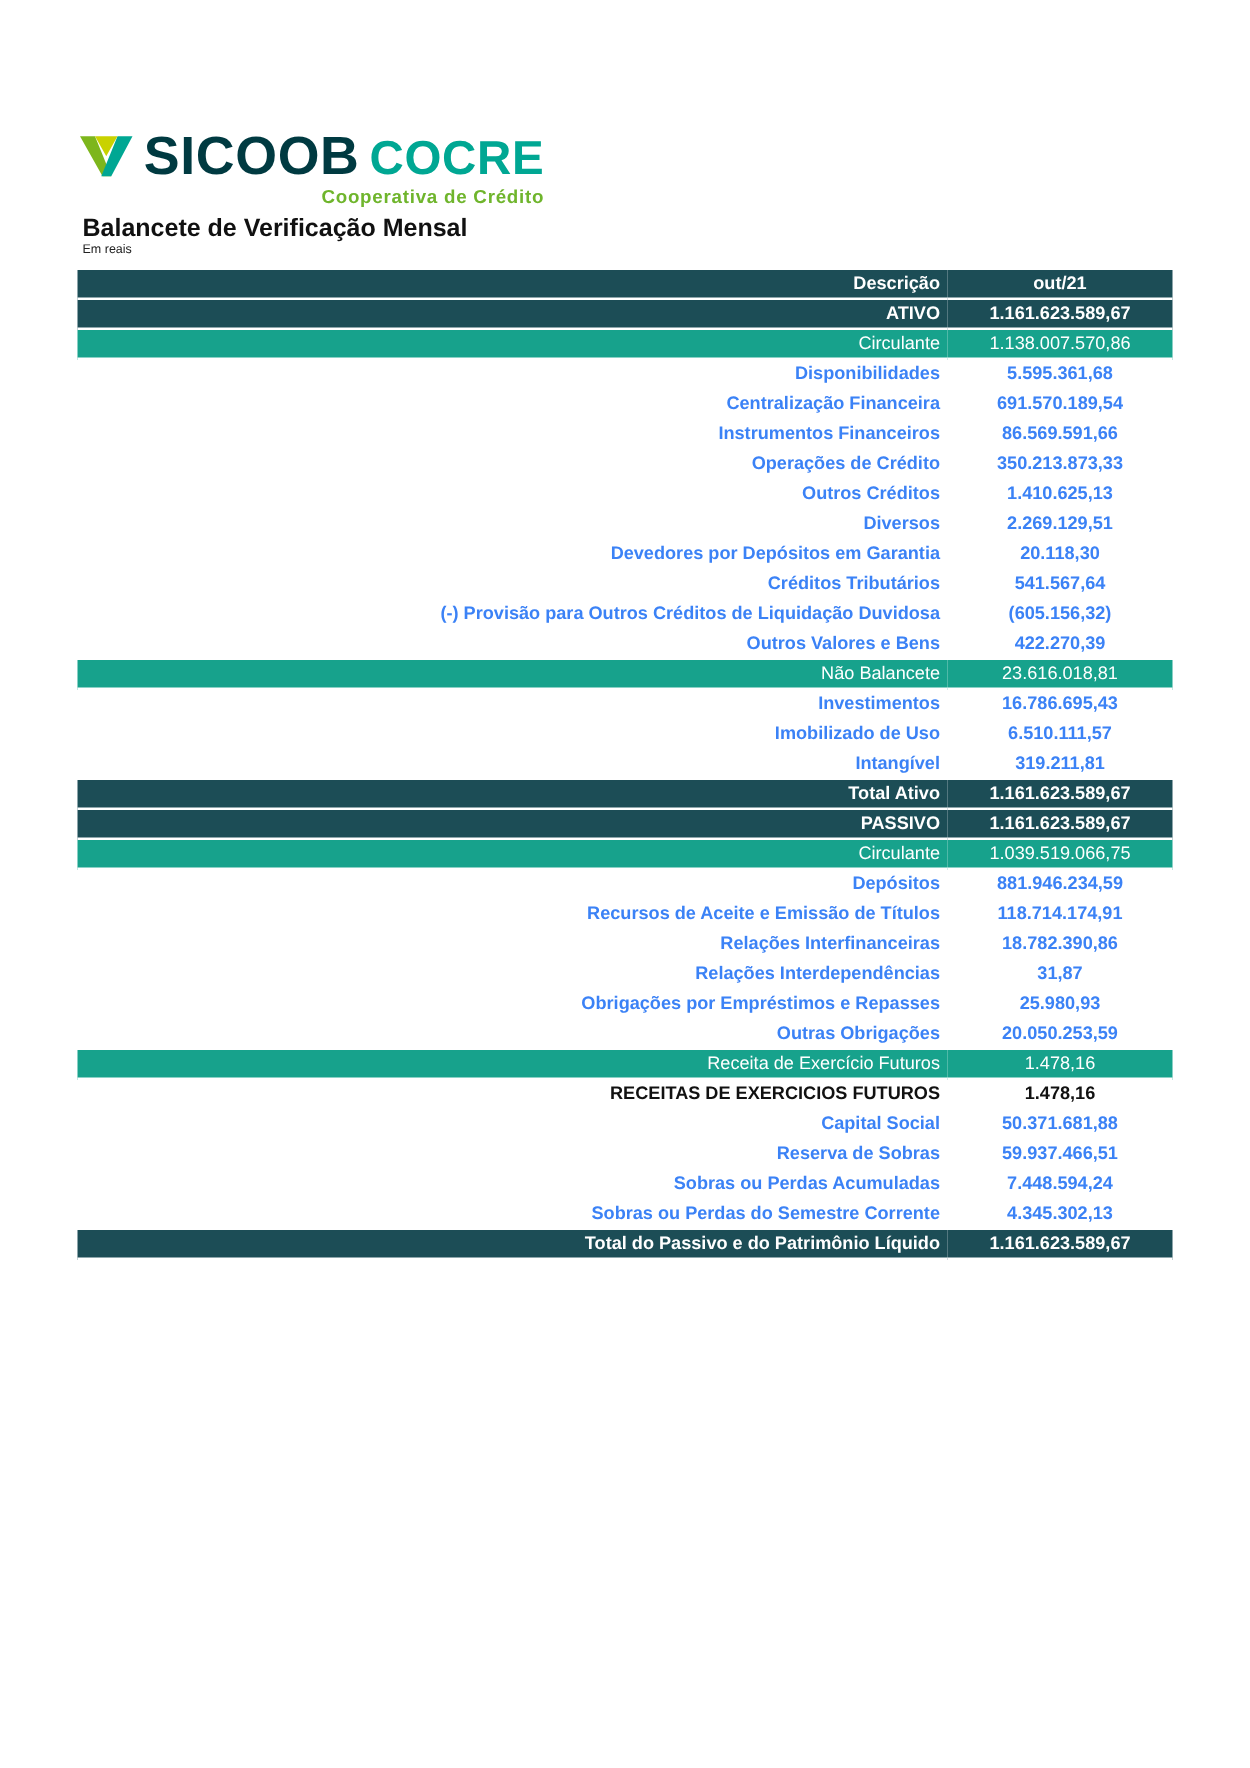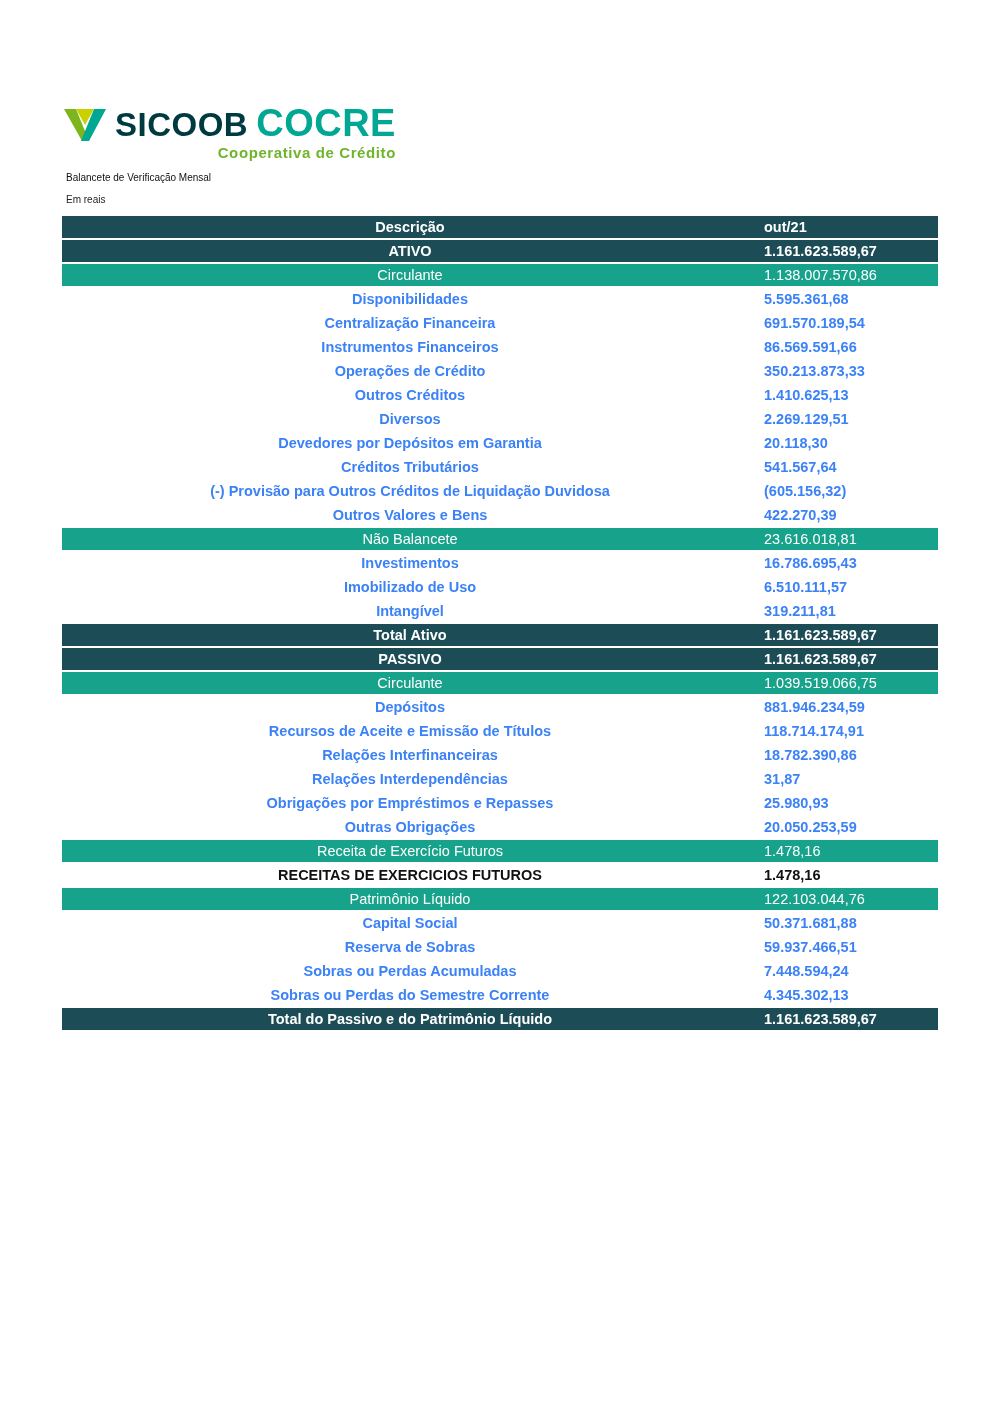--- a/index.html
+++ b/index.html
@@ -30,21 +30,21 @@
   }
   .logo-icon { display: block; width: 46px; height: 44px; }
   .logo-textblock { display: flex; flex-direction: column; }
   .logo-words {
     display: flex;
     align-items: baseline;
     gap: 8px;
     line-height: 1;
   }
   .brand-sicoob {
-    font-size: 33px;
+    font-size: 43px;
     font-weight: 700;
     letter-spacing: 0.5px;
     color: var(--brand-dark);
   }
   .brand-cocre {
     font-size: 38px;
     font-weight: 700;
     letter-spacing: 0.5px;
     color: var(--brand-teal);
   }
@@ -55,22 +55,22 @@
     font-weight: 700;
     letter-spacing: 0.6px;
     color: var(--brand-green);
   }
 
   
   .doc-title {
     position: absolute;
     left: 66px;
     top: 172px;
-    font-size: 10px;
-    font-weight: 400;
+    font-size: 20px;
+    font-weight: 700;
     color: #111111;
   }
   .doc-subtitle {
     position: absolute;
     left: 66px;
     top: 194px;
     font-size: 10px;
     font-weight: 400;
     color: #222222;
   }
@@ -91,22 +91,22 @@
   .row .cell {
     height: 22px;
     padding: 0 6px;
     font-size: 14.5px;
     line-height: 22px;
     vertical-align: middle;
     white-space: nowrap;
     overflow: hidden;
     border-bottom: 2px solid #ffffff;
   }
-  .cell.label { text-align: center; margin-top: 14px; }
-  .cell.value { text-align: left; }
+  .cell.label { text-align: right; margin-top: 14px; }
+  .cell.value { text-align: center; }
 
   .row-dark  { background: var(--dark-row); }
   .row-dark .cell  { color: #ffffff; font-weight: 700; }
   .row-teal  { background: var(--teal-row); }
   .row-teal .cell  { color: #ffffff; font-weight: 400; }
   .row-bold  { background: #ffffff; }
   .row-bold .cell  { color: #3b82f6; font-weight: 700; }
   .row-plain { background: #ffffff; }
   .row-plain .cell { color: #111111; font-weight: 700; }
 </style>
@@ -248,24 +248,20 @@
           <td class="cell value">20.050.253,59</td>
         </tr>
         <tr class="row row-teal">
           <td class="cell label">Receita de Exercício Futuros</td>
           <td class="cell value">1.478,16</td>
         </tr>
         <tr class="row row-plain">
           <td class="cell label">RECEITAS DE EXERCICIOS FUTUROS</td>
           <td class="cell value">1.478,16</td>
         </tr>
-        <tr class="row row-teal">
-          <td class="cell label">Patrimônio Líquido</td>
-          <td class="cell value">122.103.044,76</td>
-        </tr>
         <tr class="row row-bold">
           <td class="cell label">Capital Social</td>
           <td class="cell value">50.371.681,88</td>
         </tr>
         <tr class="row row-bold">
           <td class="cell label">Reserva de Sobras</td>
           <td class="cell value">59.937.466,51</td>
         </tr>
         <tr class="row row-bold">
           <td class="cell label">Sobras ou Perdas Acumuladas</td>

